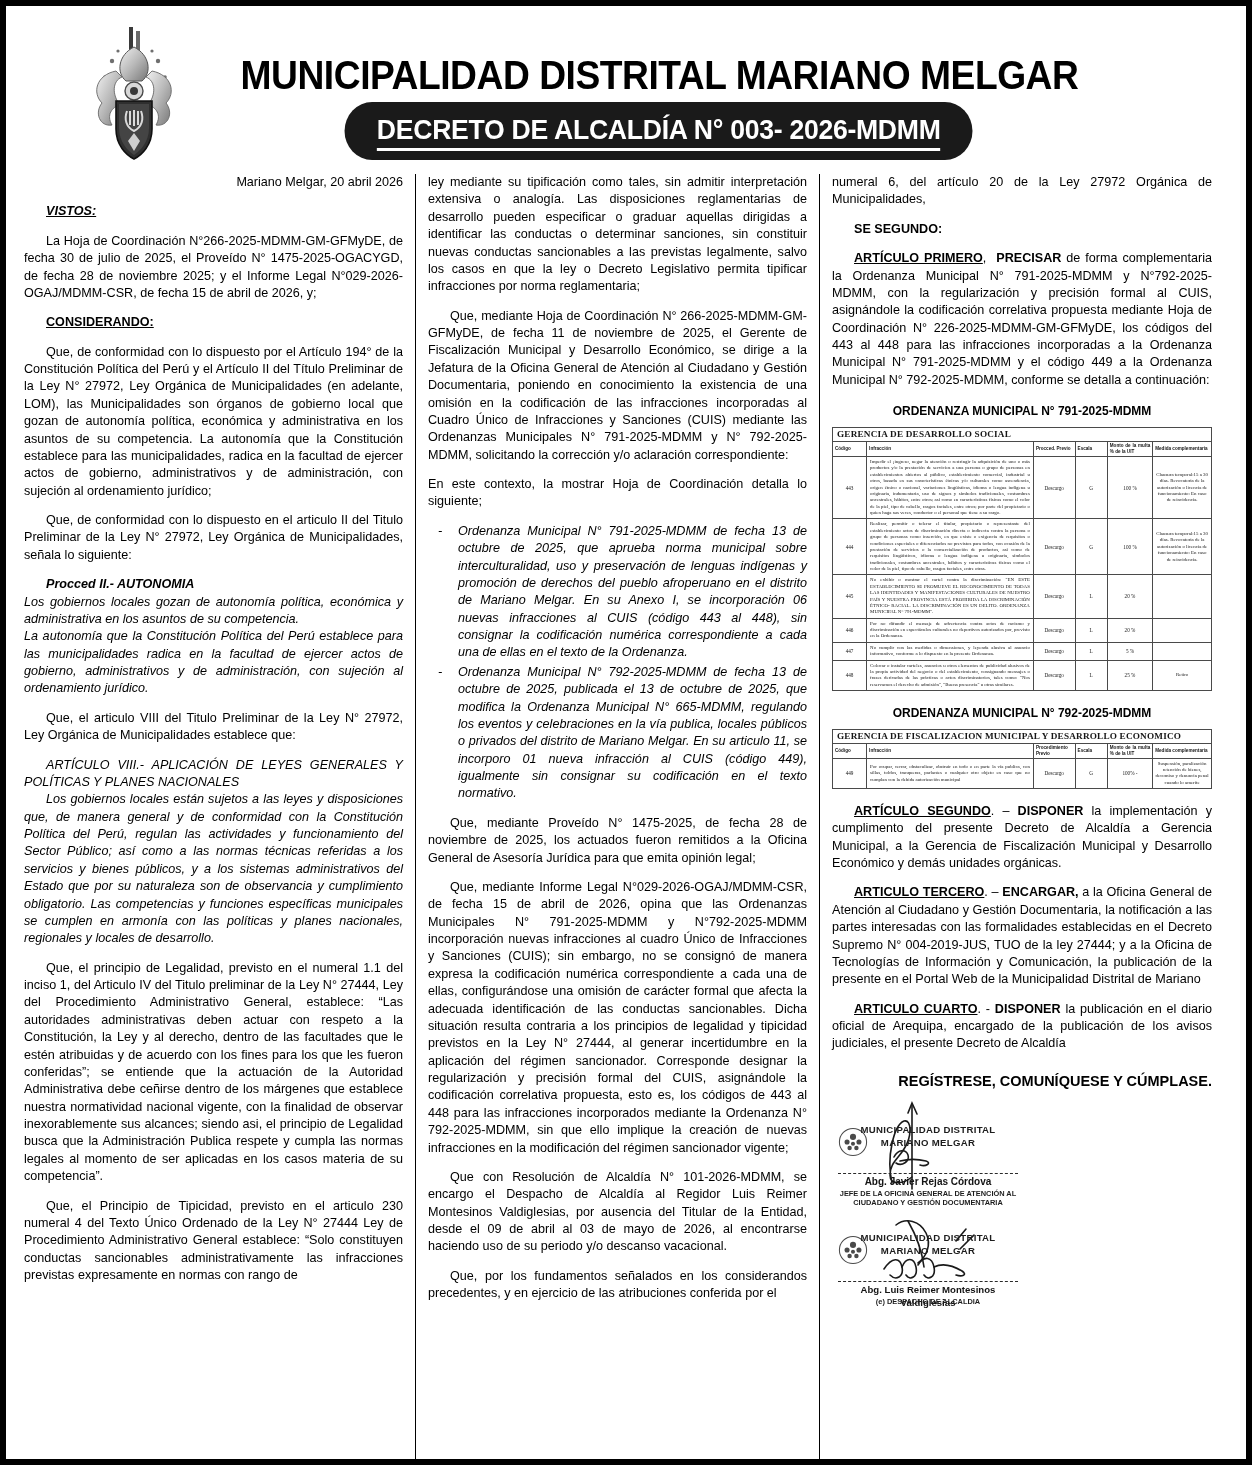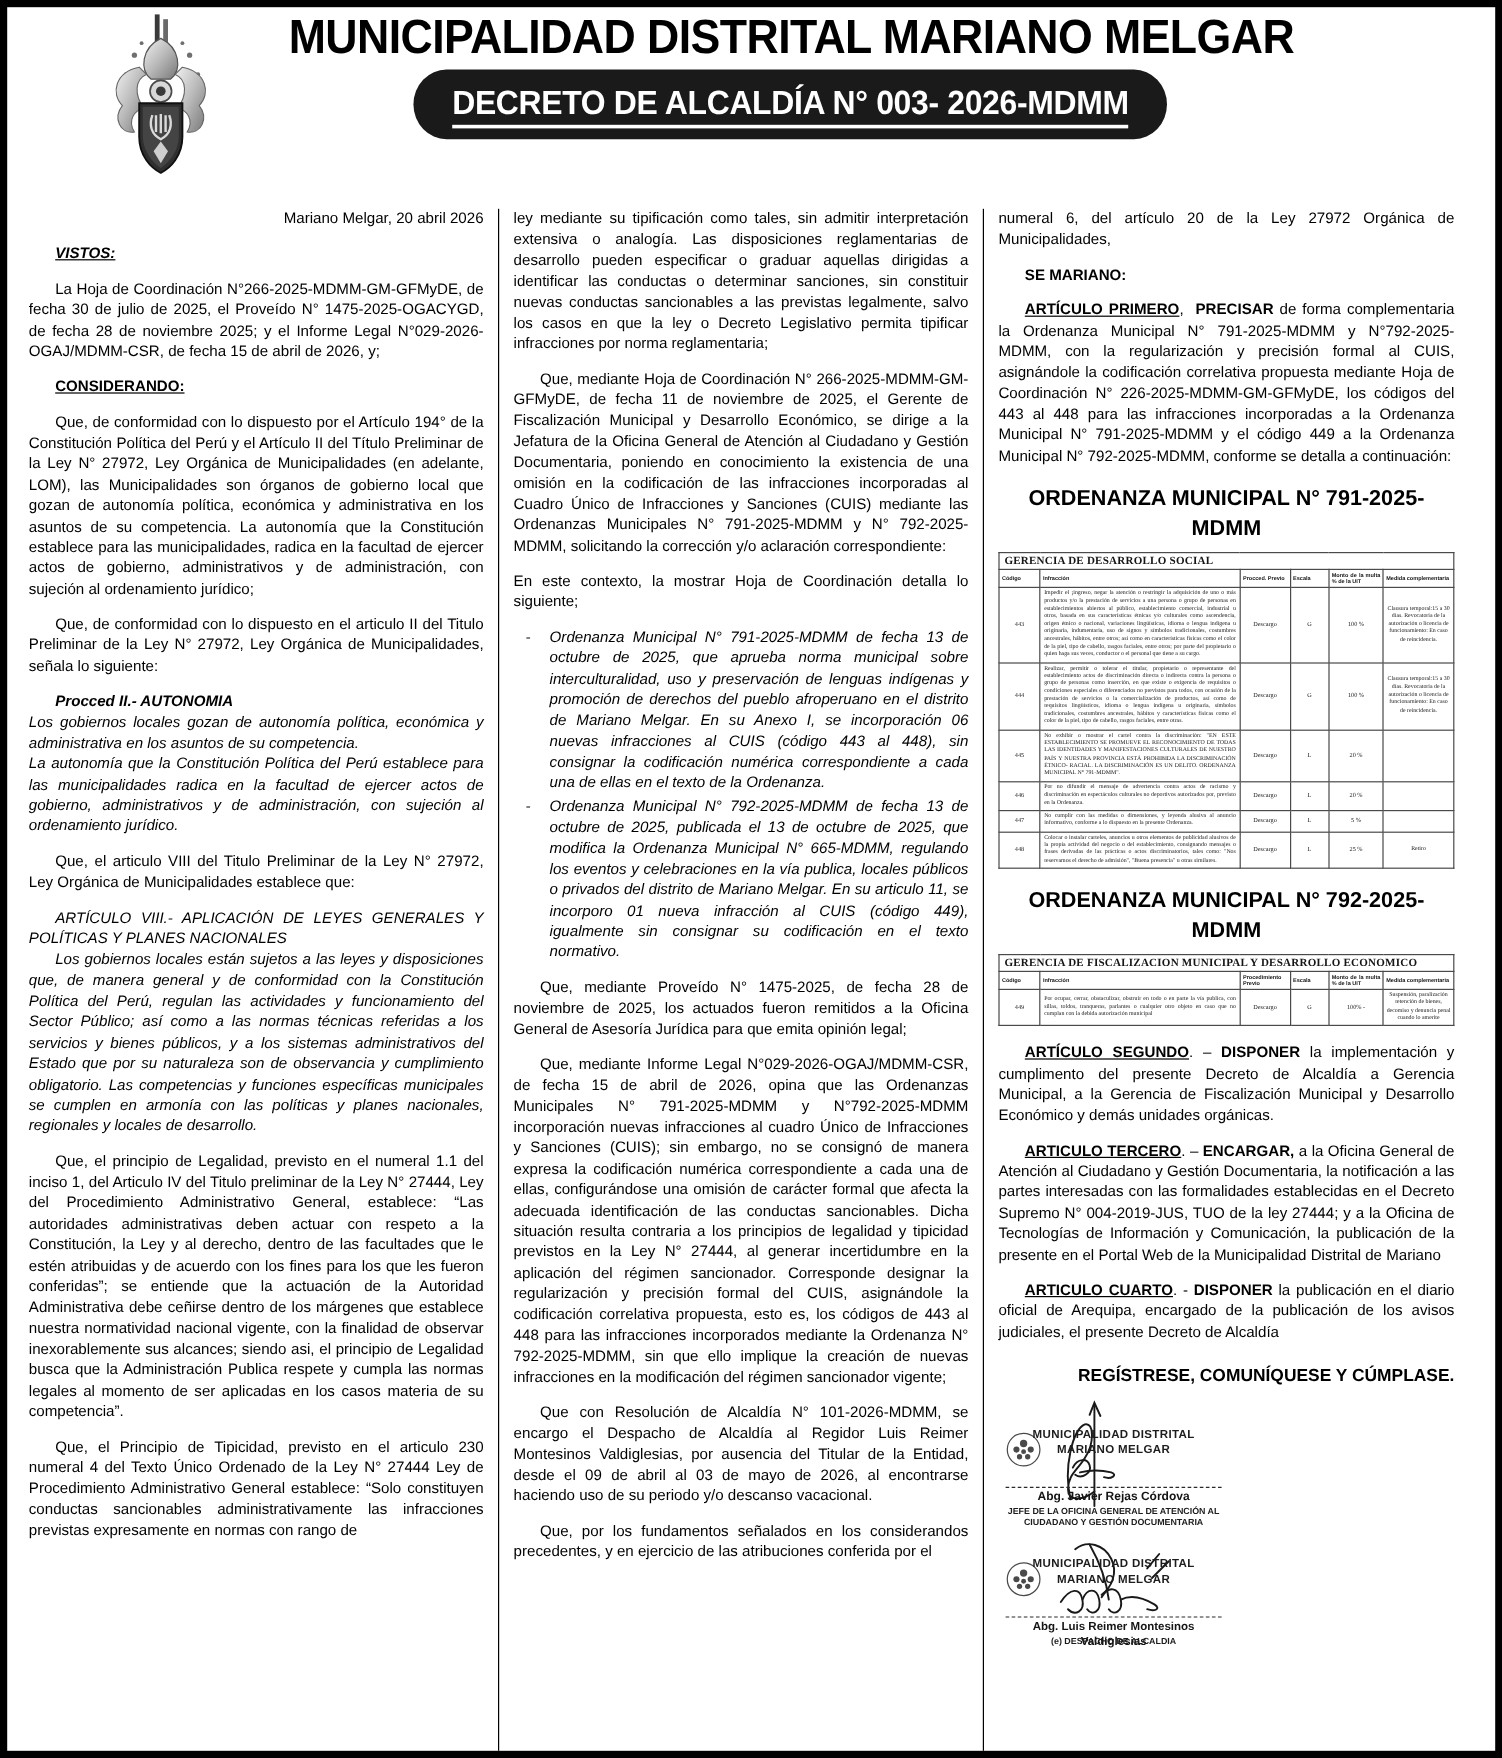--- a/index.html
+++ b/index.html
@@ -14,21 +14,21 @@
   .page {
     width:1252px; height:1465px;
     border:6px solid #000;
     background:#fff;
     padding:4px 6px 0 6px;
     position:relative;
   }
   
   .header {
     display:flex;
-    align-items:flex-start;
+    align-items:flex-end;
     height:150px;
     padding-left:60px;
   }
   .crest { width:125px; height:135px; flex:none; position:relative; margin-right:6px;}
   .crest svg { width:125px; height:135px; display:block; }
   .header-texts { flex:1; display:flex; flex-direction:column; align-items:center; }
   .muni-title {
     font-size:40px;
     font-weight:bold;
     letter-spacing:-0.5px;
@@ -85,21 +85,21 @@
     text-align:justify;
   }
   .dashlist li .dash { position:absolute; left:10px; top:0; }
   .sd { font-weight:bold; text-indent:22px; }
   .art-lbl { font-weight:bold; text-decoration:underline; }
 
   
   .tbl-title {
     text-align:center;
     font-weight:bold;
-    font-size:18px;
+    font-size:12px;
     margin:14px 0 7px 0;
     text-indent:0;
   }
   table.cuis {
     width:100%;
     border-collapse:collapse;
     table-layout:fixed;
     font-size:4.6px;
     line-height:1.22;
   }
@@ -243,21 +243,21 @@
         <li><span class="dash">-</span><span>Ordenanza Municipal N° 792-2025-MDMM de fecha 13 de octubre de 2025, publicada el 13 de octubre de 2025, que modifica la Ordenanza Municipal N° 665-MDMM, regulando los eventos y celebraciones en la vía publica, locales públicos o privados del distrito de Mariano Melgar. En su articulo 11, se incorporo 01 nueva infracción al CUIS (código 449), igualmente sin consignar su codificación en el texto normativo.</span></li>
       </ul>
       <p>Que, mediante Proveído N° 1475-2025, de fecha 28 de noviembre de 2025, los actuados fueron remitidos a la Oficina General de Asesoría Jurídica para que emita opinión legal;</p>
       <p>Que, mediante Informe Legal N°029-2026-OGAJ/MDMM-CSR, de fecha 15 de abril de 2026, opina que las Ordenanzas Municipales N° 791-2025-MDMM y N°792-2025-MDMM incorporación nuevas infracciones al cuadro Único de Infracciones y Sanciones (CUIS); sin embargo, no se consignó de manera expresa la codificación numérica correspondiente a cada una de ellas, configurándose una omisión de carácter formal que afecta la adecuada identificación de las conductas sancionables. Dicha situación resulta contraria a los principios de legalidad y tipicidad previstos en la Ley N° 27444, al generar incertidumbre en la aplicación del régimen sancionador. Corresponde designar la regularización y precisión formal del CUIS, asignándole la codificación correlativa propuesta, esto es, los códigos de 443 al 448 para las infracciones incorporados mediante la Ordenanza N° 792-2025-MDMM, sin que ello implique la creación de nuevas infracciones en la modificación del régimen sancionador vigente;</p>
       <p>Que con Resolución de Alcaldía N° 101-2026-MDMM, se encargo el Despacho de Alcaldía al Regidor Luis Reimer Montesinos Valdiglesias, por ausencia del Titular de la Entidad, desde el 09 de abril al 03 de mayo de 2026, al encontrarse haciendo uso de su periodo y/o descanso vacacional.</p>
       <p>Que, por los fundamentos señalados en los considerandos precedentes, y en ejercicio de las atribuciones conferida por el</p>
     </div>
 
     <div class="col c3">
       <p class="noind">numeral 6, del artículo 20 de la Ley 27972 Orgánica de Municipalidades,</p>
-      <p class="sd">SE MARIANO:</p>
+      <p class="sd">SE SEGUNDO:</p>
 
       <p><span class="art-lbl">ARTÍCULO PRIMERO</span><span>, &nbsp;</span><span class="b">PRECISAR</span><span> de forma complementaria la Ordenanza Municipal N° 791-2025-MDMM y N°792-2025-MDMM, con la regularización y precisión formal al CUIS, asignándole la codificación correlativa propuesta mediante Hoja de Coordinación N° 226-2025-MDMM-GM-GFMyDE, los códigos del 443 al 448 para las infracciones incorporadas a la Ordenanza Municipal N° 791-2025-MDMM y el código 449 a la Ordenanza Municipal N° 792-2025-MDMM, conforme se detalla a continuación:</span></p>
 
       <div class="tbl-title">ORDENANZA MUNICIPAL N° 791-2025-MDMM</div>
       <table class="cuis">
         <colgroup>
             <col class="c-cod">
             <col class="c-inf">
             <col class="c-pp">
             <col class="c-esc">

